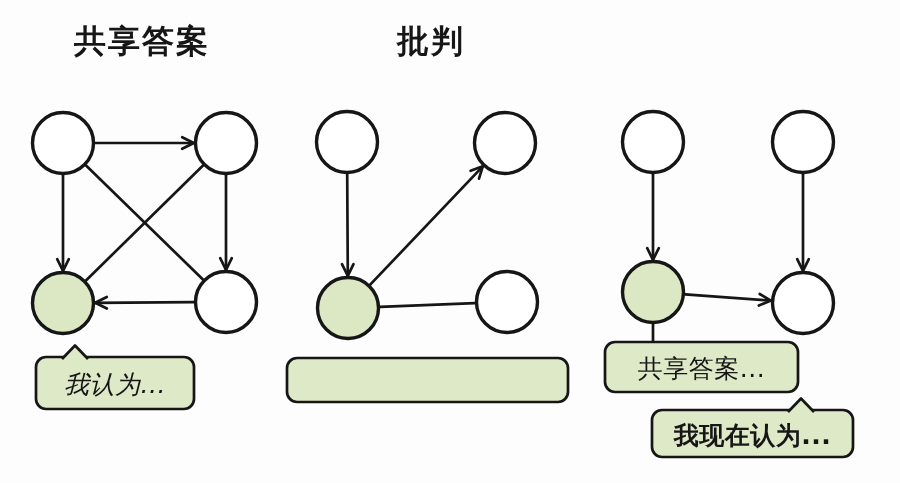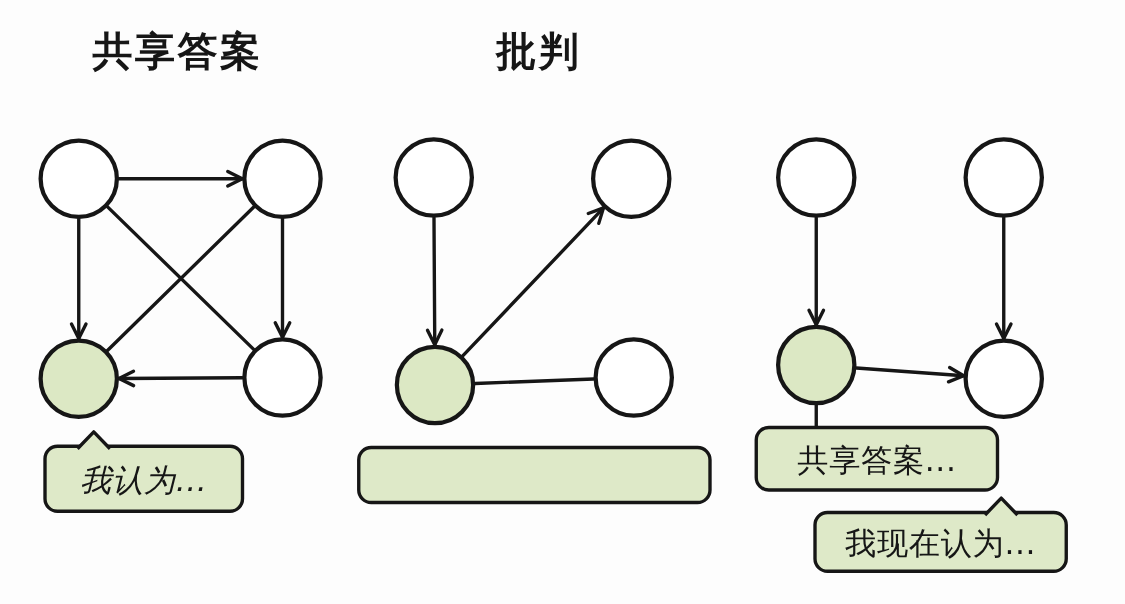--- a/index.html
+++ b/index.html
@@ -70,14 +70,14 @@
         <rect x="652" y="410" width="201" height="47" rx="10" ry="10" fill="#dee9c8" stroke="#161616" stroke-width="2.7"></rect>
         <path d="M788 412 L801 398.5 L814 412" fill="#dee9c8" stroke="#161616" stroke-width="2.7" stroke-linejoin="round"></path>
       </g>
     </svg>
 
   <div class="panel-title" style="left: 142px;">共享答案</div>
   <div class="panel-title" style="left: 431px;">批判</div>
 
   <div class="bubble-text" style="left: 115px; top: 384px; font-style: italic;">我认为...</div>
   <div class="bubble-text" style="left: 701.5px; top: 368px;">共享答案...</div>
-  <div class="bubble-text" style="left: 752.5px; top: 434.5px;">我现在认为...</div>
+  <div class="bubble-text" style="left: 752.5px; top: 434.5px; font-weight: bold;">我现在认为...</div>
 </div>
 
 </body></html>

